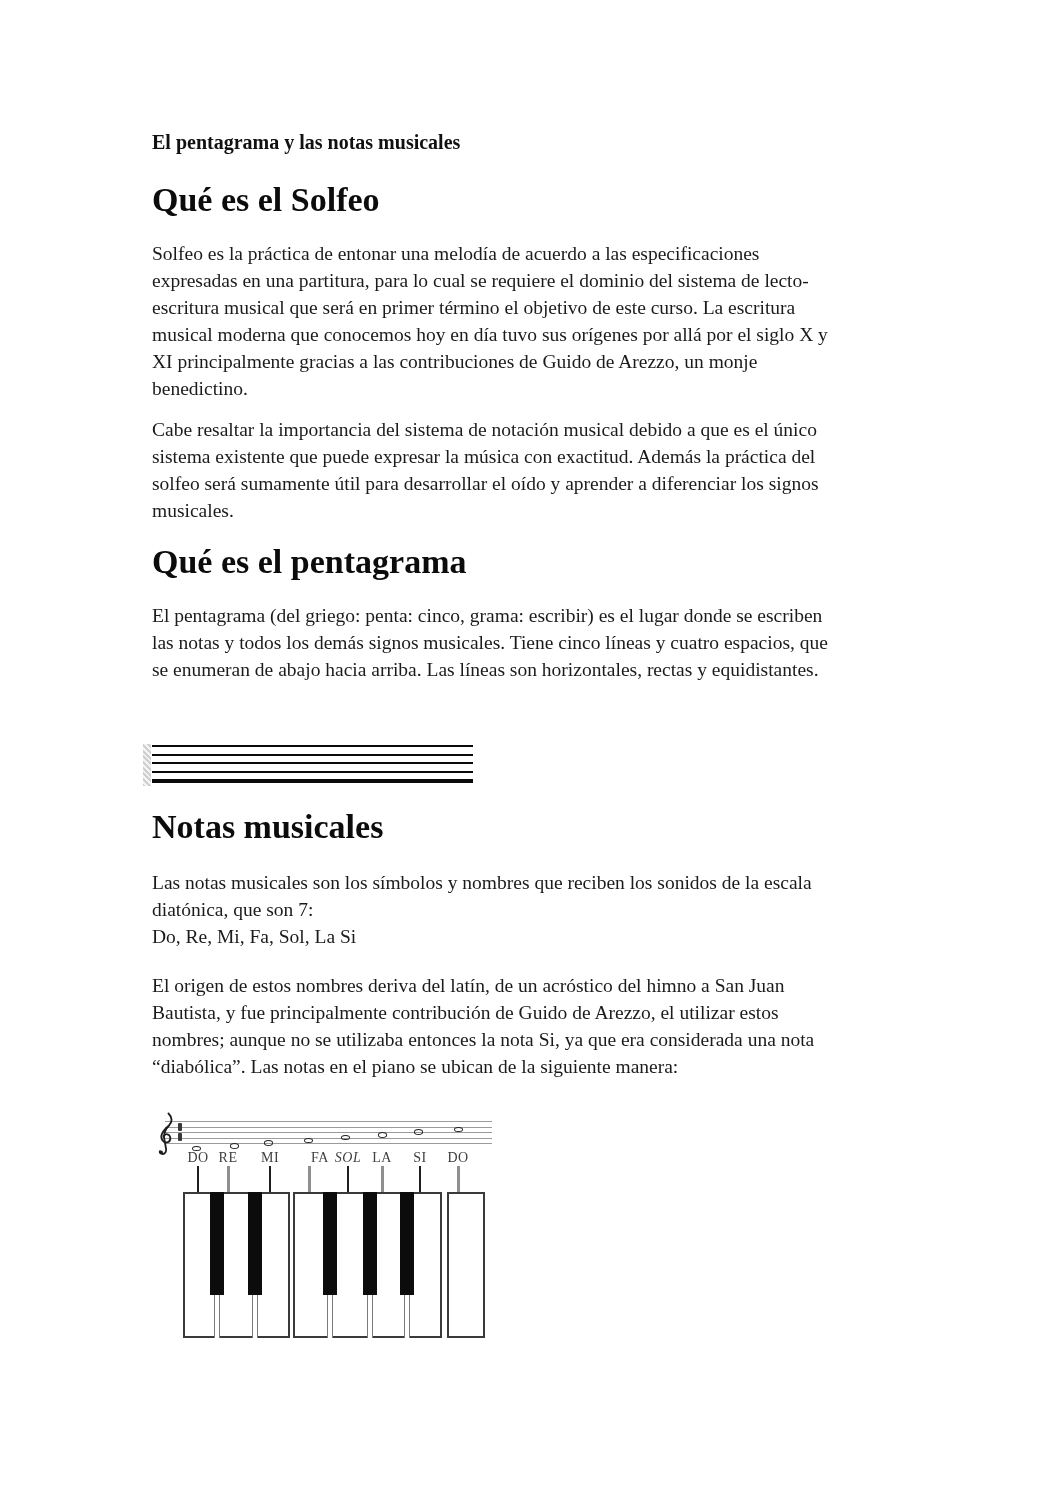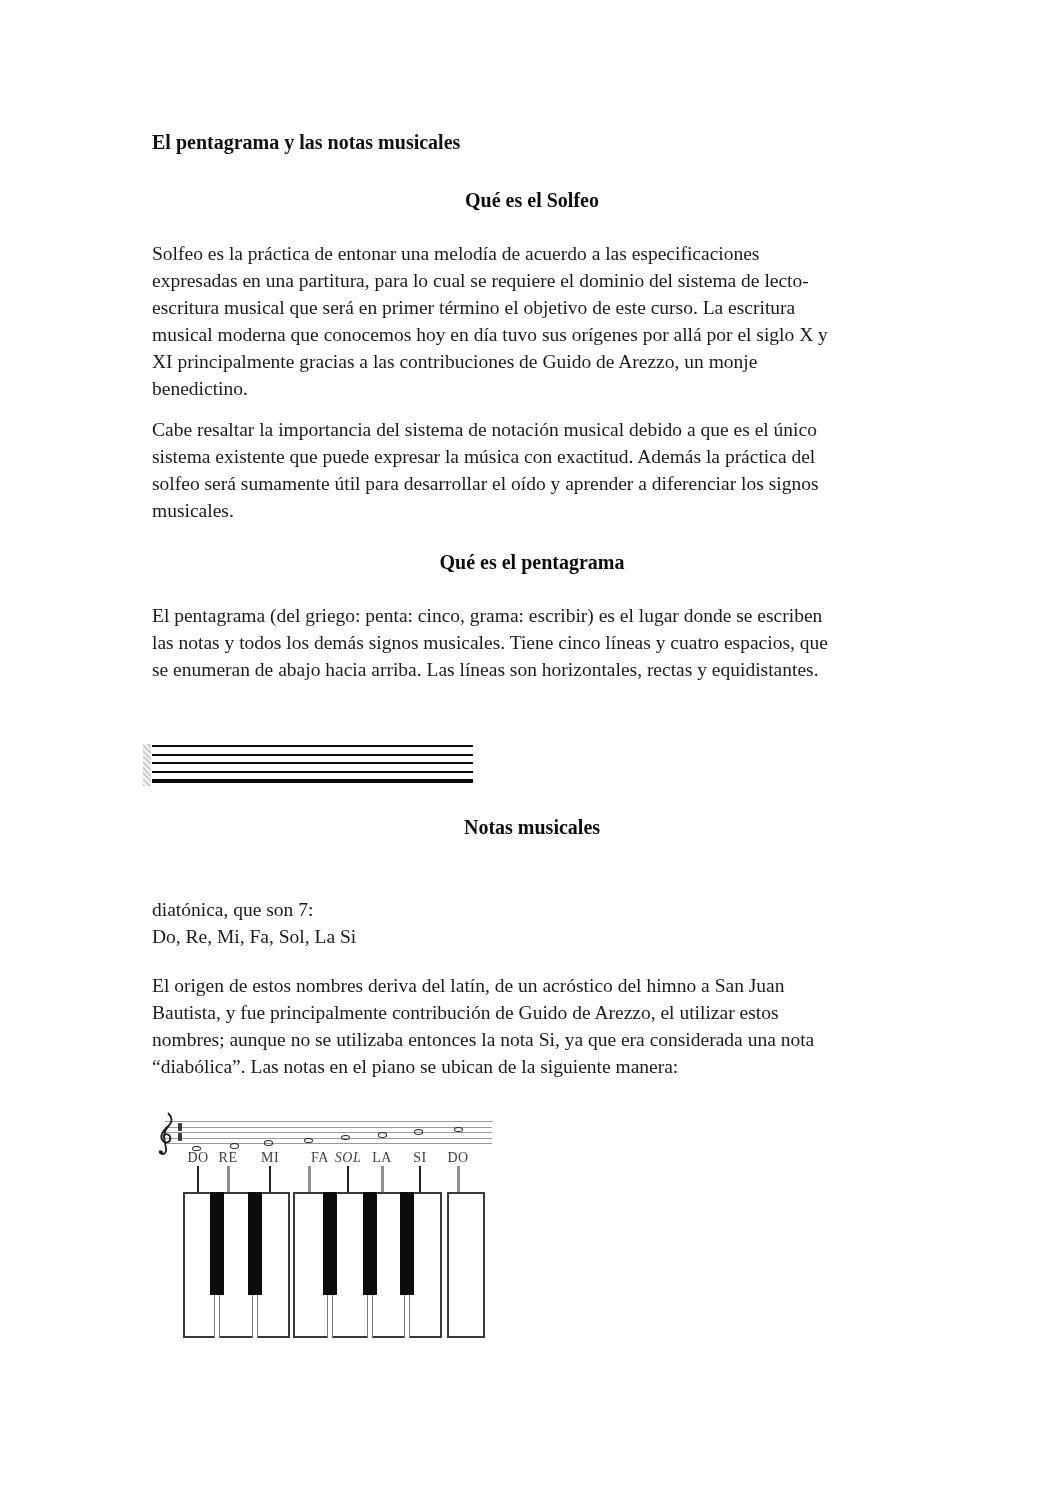--- a/index.html
+++ b/index.html
@@ -9,21 +9,21 @@
     width:1058px;height:1497px;
     background:#ffffff;
     font-family:"Liberation Serif", serif;
     color:#1b1b1b;
     overflow:hidden;
     padding-left:8px;
   }
   .content{position:absolute;left:152px;top:130px;width:760px;}
   .ln{white-space:pre;}
   .intro{font-weight:bold;font-size:20px;line-height:24px;margin:0;color:#111;}
-  h1.sec{font-size:20px;line-height:36px;margin:28px 0 0;font-weight:bold;color:#0c0c0c;text-align:center;}
+  h1.sec{font-size:34px;line-height:36px;margin:28px 0 0;font-weight:bold;color:#0c0c0c;}
   h1#h-pentagrama{margin-top:20px;}
   h1#h-notas{margin-top:22px;}
   p.body{font-size:19.5px;line-height:27px;margin:22px 0 0;}
   p#p2{margin-top:14px;}
   p#p4{margin-top:24px;}
   p#p-notesline{margin-top:0;}
   p#p5{margin-top:22px;}
 
   
   .staff-fig{position:relative;width:340px;height:42px;margin:62px 0 0 -9px;}
@@ -103,21 +103,21 @@
       <div class="sline sl1"></div>
       <div class="sline sl2"></div>
       <div class="sline sl3"></div>
       <div class="sline sl4"></div>
       <div class="sline sl5"></div>
     </div>
 
     <h1 class="sec" id="h-notas">Notas musicales</h1>
 
     <p class="body" id="p4">
-      <br>
+      <span class="ln">Las notas musicales son los símbolos y nombres que reciben los sonidos de la escala</span><br>
       <span class="ln">diatónica, que son 7:</span>
     </p>
 
     <p class="body" id="p-notesline">
       <span class="ln">Do, Re, Mi, Fa, Sol, La Si</span>
     </p>
 
     <p class="body" id="p5">
       <span class="ln">El origen de estos nombres deriva del latín, de un acróstico del himno a San Juan</span><br>
       <span class="ln">Bautista, y fue principalmente contribución de Guido de Arezzo, el utilizar estos</span><br>

